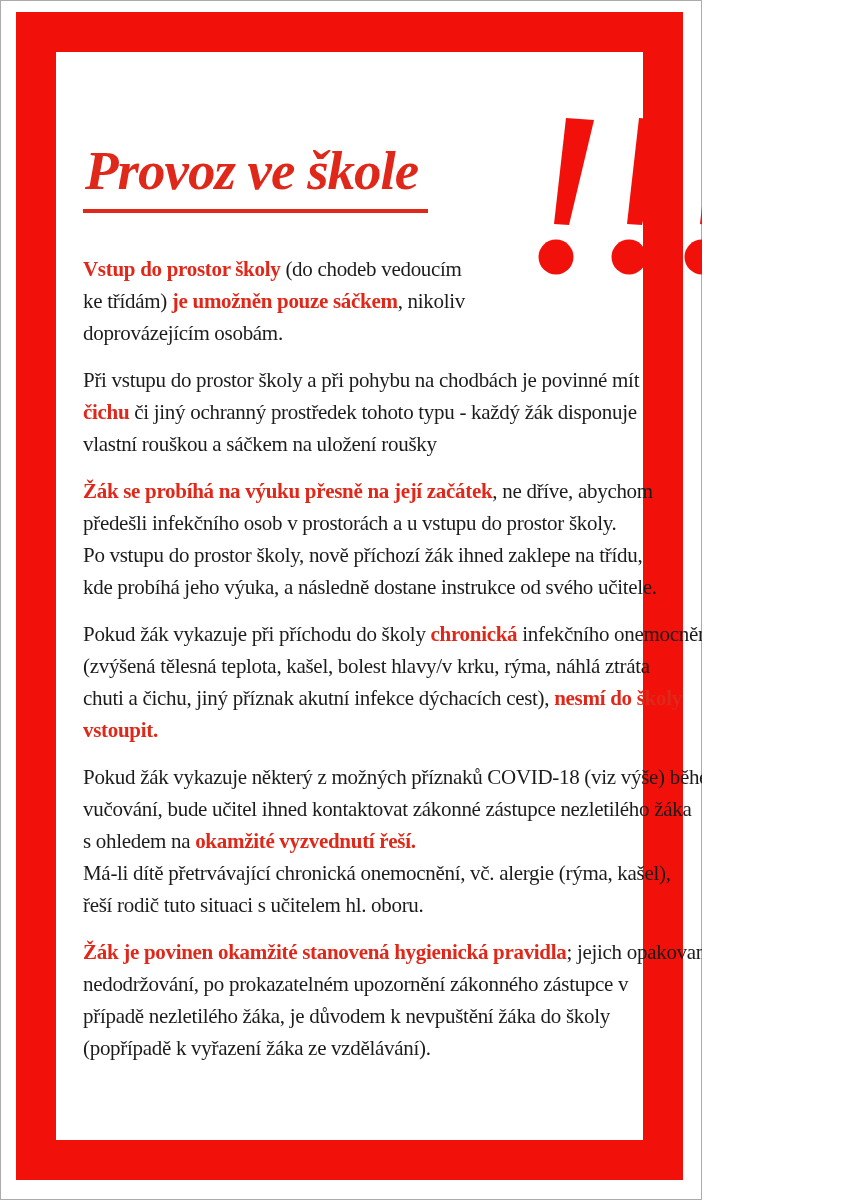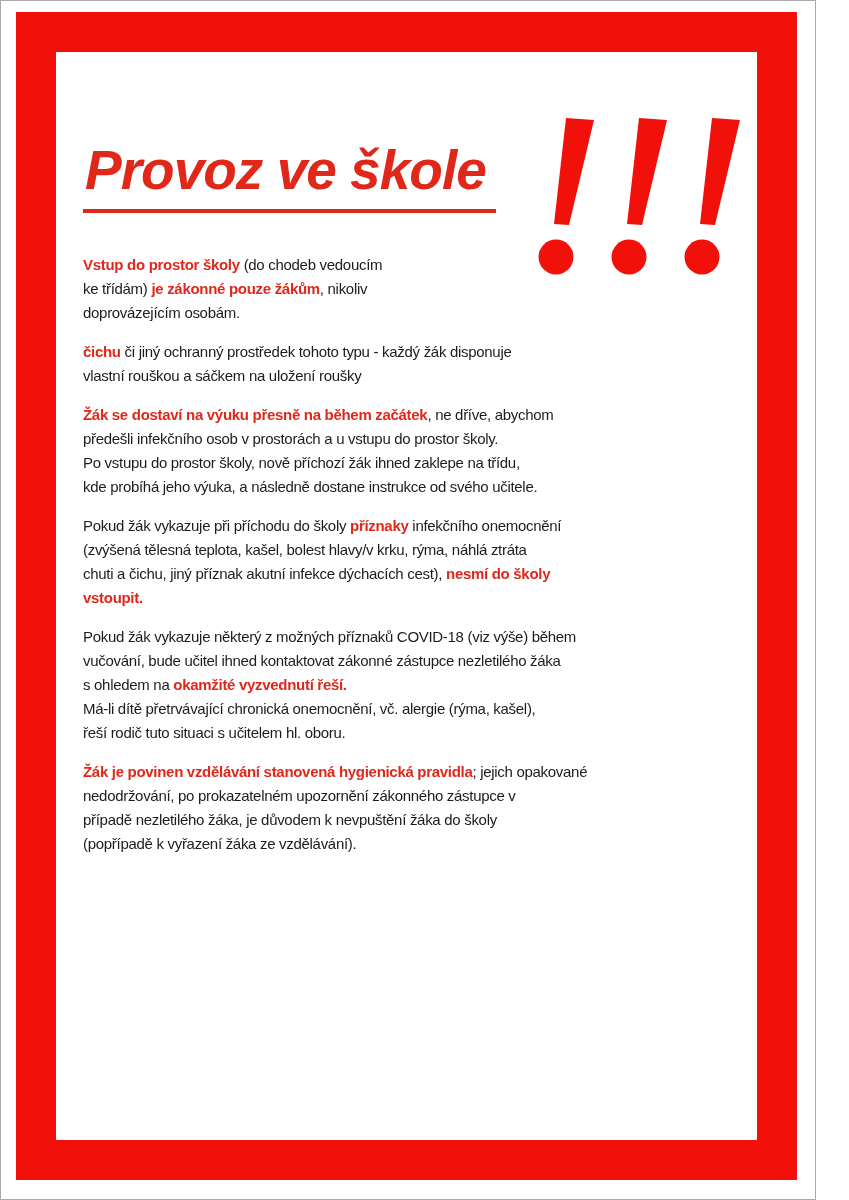--- a/index.html
+++ b/index.html
@@ -1,23 +1,23 @@
 <!DOCTYPE html>
 <html lang="cs" style="--frame-red: #f2100a; --accent-red: #e0281a; --text-black: #1c1c1c; --bg: #ffffff;"><head>
 <meta charset="utf-8">
 <style>
   html, body { margin: 0; padding: 0; background: #ffffff; }
   .page {
     position: relative;
-    width: 816px;
+    width: 702px;
     height: 1200px;
     background: var(--bg, #ffffff);
     box-shadow: inset 0 0 0 1px #ababab;
     overflow: hidden;
-    font-family: Liberation Sans, sans-serif;
+    font-family: Liberation Serif, serif;
   }
   .frame {
     position: absolute;
     left: 16px; top: 12px; right: 19px; bottom: 20px;
     border: 40px solid var(--frame-red, #f2100a);
     pointer-events: none;
   }
   .content {
     position: absolute;
     left: 56px; top: 54px;
@@ -35,22 +35,22 @@
     color: var(--accent-red, #e0281a);
     border-bottom: 4px solid var(--accent-red, #e0281a);
     padding: 0 10px 9px 2px;
   }
   .paras {
     margin: 40px 0 0 27px;
     width: 708px;
   }
   .para {
     margin: 0 0 15px 0;
-    font-size: 15px;
-    line-height: 24px;
+    font-size: 21px;
+    line-height: 32px;
     letter-spacing: -0.3px;
     color: var(--text-black, #1c1c1c);
     white-space: pre-line;
   }
   .seg.red {
     color: var(--accent-red, #e0281a);
     font-weight: bold;
   }
   .bangs {
     position: absolute;
@@ -72,36 +72,37 @@
       <circle cx="91" cy="139" r="17.5"></circle>
       <polygon points="174,0 202,2 177,107 162,106"></polygon>
       <circle cx="164" cy="139" r="17.5"></circle>
     </g>
   </svg>
 
   <div class="content">
     <h1 class="title">Provoz ve škole</h1>
     <div class="paras">
         <p class="para"><span class="seg red">Vstup do prostor školy</span><span class="seg"> (do chodeb vedoucím
-ke třídám) </span><span class="seg red">je zákonné pouze žákům</span><span class="seg">, nikoliv
+ke třídám) </span><span class="seg red">je umožněn pouze sáčkem</span><span class="seg">, nikoliv
 doprovázejícím osobám.</span></p>
-        <p class="para"><span class="seg red">čichu</span><span class="seg"> či jiný ochranný prostředek tohoto typu - každý žák disponuje
+        <p class="para"><span class="seg">Při vstupu do prostor školy a při pohybu na chodbách je povinné mít
+</span><span class="seg red">čichu</span><span class="seg"> či jiný ochranný prostředek tohoto typu - každý žák disponuje
 vlastní rouškou a sáčkem na uložení roušky</span></p>
-        <p class="para"><span class="seg red">Žák se dostaví na výuku přesně na během začátek</span><span class="seg">, ne dříve, abychom
+        <p class="para"><span class="seg red">Žák se probíhá na výuku přesně na její začátek</span><span class="seg">, ne dříve, abychom
 předešli infekčního osob v prostorách a u vstupu do prostor školy.
 Po vstupu do prostor školy, nově příchozí žák ihned zaklepe na třídu,
 kde probíhá jeho výuka, a následně dostane instrukce od svého učitele.</span></p>
-        <p class="para"><span class="seg">Pokud žák vykazuje při příchodu do školy </span><span class="seg red">příznaky</span><span class="seg"> infekčního onemocnění
+        <p class="para"><span class="seg">Pokud žák vykazuje při příchodu do školy </span><span class="seg red">chronická</span><span class="seg"> infekčního onemocnění
 (zvýšená tělesná teplota, kašel, bolest hlavy/v krku, rýma, náhlá ztráta
 chuti a čichu, jiný příznak akutní infekce dýchacích cest), </span><span class="seg red">nesmí do školy
 vstoupit.</span></p>
         <p class="para"><span class="seg">Pokud žák vykazuje některý z možných příznaků COVID-18 (viz výše) během
 vučování, bude učitel ihned kontaktovat zákonné zástupce nezletilého žáka
 s ohledem na </span><span class="seg red">okamžité vyzvednutí řeší.</span><span class="seg">
 Má-li dítě přetrvávající chronická onemocnění, vč. alergie (rýma, kašel),
 řeší rodič tuto situaci s učitelem hl. oboru.</span></p>
-        <p class="para"><span class="seg red">Žák je povinen vzdělávání stanovená hygienická pravidla</span><span class="seg">; jejich opakované
+        <p class="para"><span class="seg red">Žák je povinen okamžité stanovená hygienická pravidla</span><span class="seg">; jejich opakované
 nedodržování, po prokazatelném upozornění zákonného zástupce v
 případě nezletilého žáka, je důvodem k nevpuštění žáka do školy
 (popřípadě k vyřazení žáka ze vzdělávání).</span></p>
       </div>
   </div>
 </div>
 
 </body></html>

